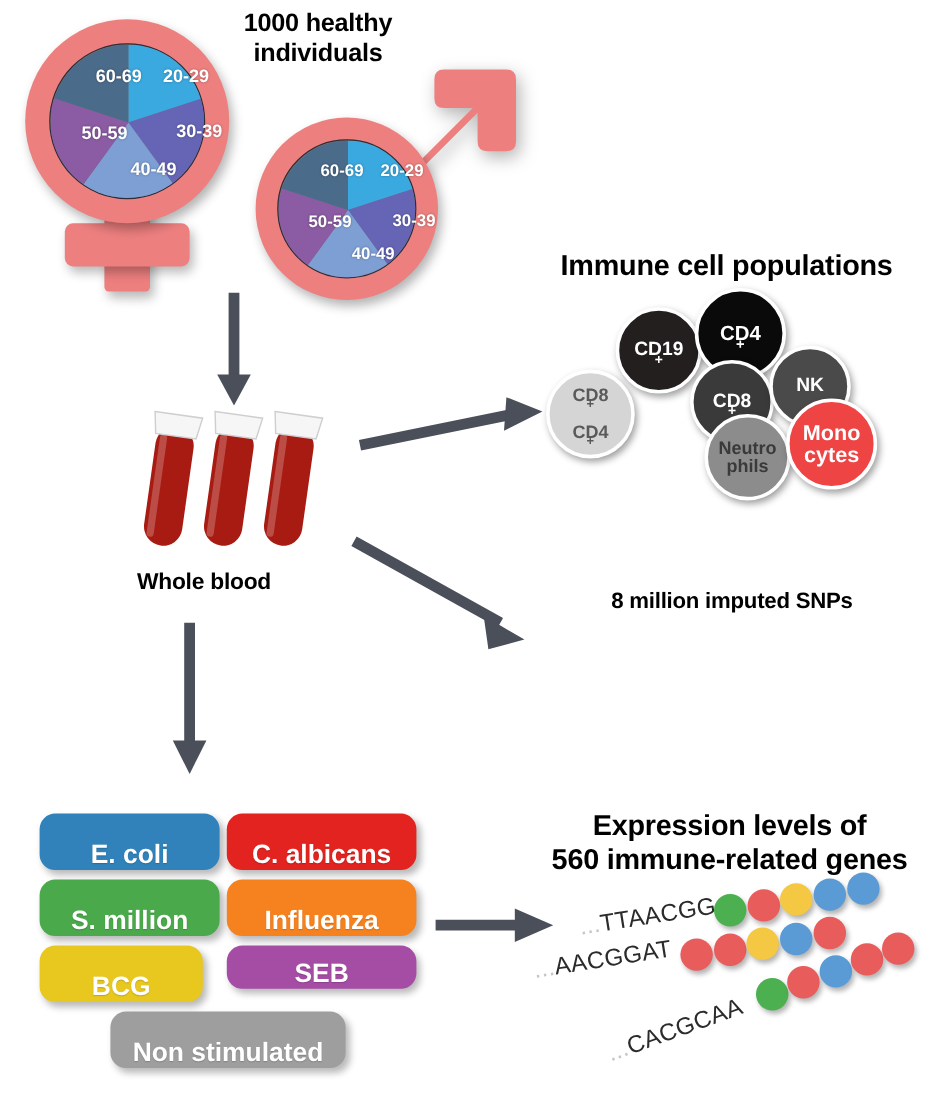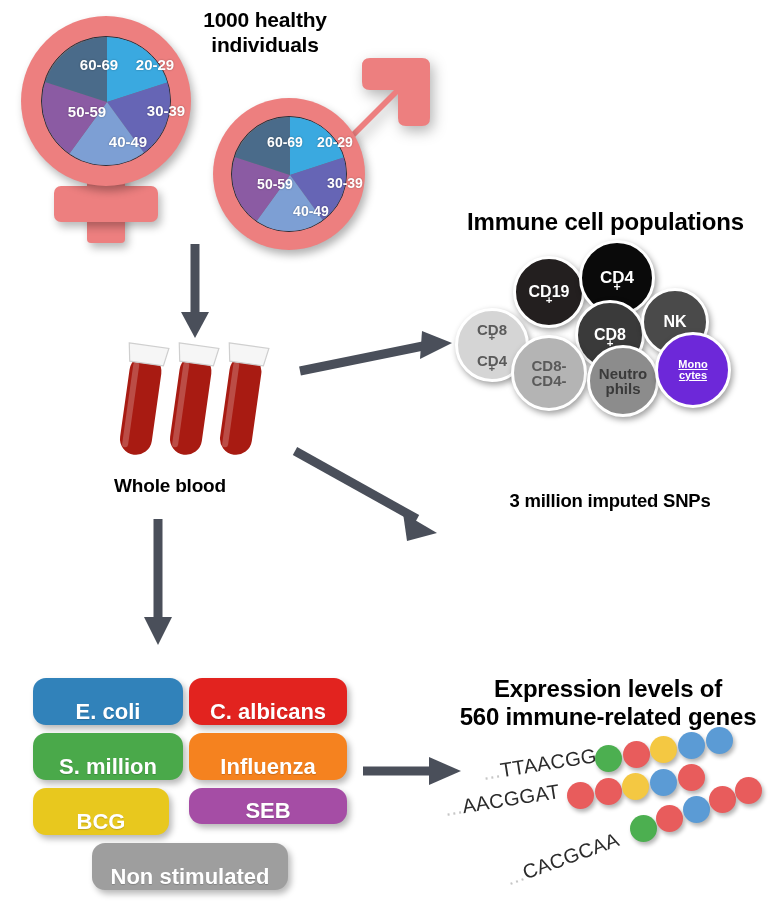--- a/index.html
+++ b/index.html
@@ -286,32 +286,29 @@
       </div>
       <div class="cell" style="left: 124px; top: 0px; width: 76px; height: 76px; background: rgb(10, 10, 10); color: rgb(255, 255, 255); font-size: 17px;">
         <div>CD4<span class="sup">+</span></div>
       </div>
       <div class="cell" style="left: 120px; top: 60px; width: 70px; height: 70px; background: rgb(58, 58, 58); color: rgb(255, 255, 255); font-size: 16px;">
         <div>CD8<span class="sup">+</span></div>
       </div>
       <div class="cell" style="left: 186px; top: 48px; width: 68px; height: 68px; background: rgb(74, 74, 74); color: rgb(255, 255, 255); font-size: 16px;">
         <div>NK</div>
       </div>
-      <div class="cell" style="left: 56px; top: 95px; width: 76px; height: 76px; background: rgb(180, 180, 180); color: rgb(90, 90, 90); font-size: 15px;">
-        <div>CD8-<br>CD4-</div>
-      </div>
       <div class="cell" style="left: 132px; top: 105px; width: 72px; height: 72px; background: rgb(140, 140, 140); color: rgb(58, 58, 58); font-size: 15px;">
         <div>Neutro<br>phils</div>
       </div>
-      <div class="cell" style="left: 200px; top: 92px; width: 76px; height: 76px; background: #6d28d9; color: rgb(255, 255, 255); font-size: 11px; text-decoration: underline;">
+      <div class="cell" style="left: 200px; top: 92px; width: 76px; height: 76px; background: #ef4444; color: rgb(255, 255, 255); font-size: 18px;">
         <div>Mono<br>cytes</div>
       </div>
     </div>
 
-  <div class="abs heading" id="title-snp">3 million imputed SNPs</div>
+  <div class="abs heading" id="title-snp">8 million imputed SNPs</div>
 
 
   <div id="stimuli">
       <div class="stim-box" style="left: 0px; top: 0px; width: 150px; height: 47px; background: rgb(49, 130, 186);">
         <span>E. coli</span>
       </div>
       <div class="stim-box" style="left: 156px; top: 0px; width: 158px; height: 47px; background: rgb(226, 35, 31);">
         <span>C. albicans</span>
       </div>
       <div class="stim-box" style="left: 0px; top: 55px; width: 150px; height: 47px; background: rgb(74, 169, 74);">

